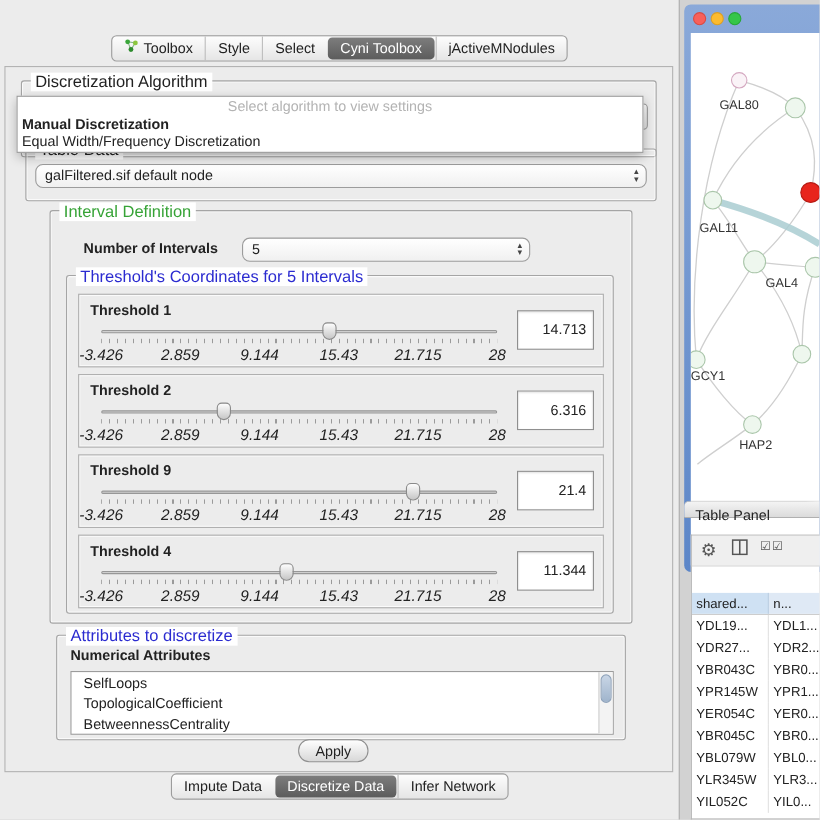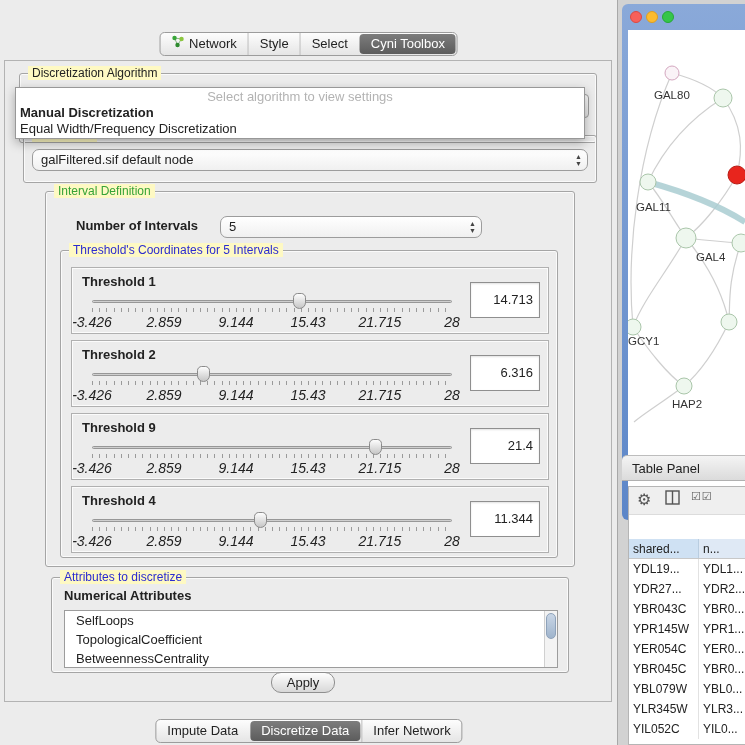--- a/index.html
+++ b/index.html
@@ -18,30 +18,30 @@
 
   
   .seg { position:absolute; display:flex; border:1px solid #9c9c9c; border-radius:5px;
     background:linear-gradient(#fdfdfd,#e5e5e5); height:24px; overflow:hidden; }
   .seg .seg-item { display:flex; align-items:center; gap:5px; padding:0 11px;
     line-height:22px; border-left:1px solid #bdbdbd; white-space:nowrap; cursor:default; }
   .seg .seg-item:first-child { border-left:none; }
   .seg .seg-item.sel { background:linear-gradient(#7d7d7d,#5c5c5c); color:#fff;
     border-radius:4px; border-left:none; margin:1px; line-height:20px; }
   #top-tabs { top:32px; left:50%; transform:translateX(-50%); }
-  #bottom-tabs { top:703px; left:309px; transform:translateX(-50%);margin-top:16px; }
+  #bottom-tabs { top:703px; left:309px; transform:translateX(-50%); }
 
   
   #cp-content { position:absolute; left:4px; top:60px; width:608px; height:642px;
     border:1px solid #b3b3b3; background:#ececec; }
 
   .group { position:absolute; border:1px solid #a5a5a5; border-radius:3px;
     box-shadow:inset 0 0 0 1px #fafafa; }
-  .group-title { position:absolute; top:-8px; left:8px; background:#fef9c3;
-    padding:0 4px; font-size:12px; }
+  .group-title { position:absolute; top:-8px; left:8px; background:#ffffff;
+    padding:0 4px; font-size:15px; }
   .t-green { color:#36a336; }
   .t-blue { color:#2b2bd0; }
 
   
   #algorithm-group { left:14px; top:12px; width:578px; height:70px; }
   #algorithm-combo-fragment { position:absolute; left:548px; top:33px; width:36px; height:24px;
     background:linear-gradient(#ffffff,#e2e2e2); border:1px solid #9c9c9c;
     border-radius:4px; z-index:1; }
   #algo-popup { position:absolute; left:10px; top:26px; width:570px; height:52px;
     background:#fff; border:1px solid #989898; box-shadow:0 4px 10px rgba(0,0,0,.3);
@@ -101,21 +101,21 @@
   
   #network-window { position:absolute; left:622px; top:4px; width:123px; height:516px;
     background:linear-gradient(#8aa9d9,#5c86c8); border-radius:6px 0 0 6px; }
   .tl { position:absolute; top:7px; width:12px; height:12px; border-radius:50%; }
   #tl-close { left:8px;  background:#f8605a; border:1px solid #da4a42; }
   #tl-min   { left:24px; background:#fcbb2f; border:1px solid #dd9f23; }
   #tl-zoom  { left:40px; background:#35c649; border:1px solid #27a837; }
   #net-canvas { position:absolute; left:6px; top:26px; right:0; bottom:6px; background:#fff; overflow:hidden; }
 
   
-  #table-panel-bar { position:absolute; left:622px; top:455px; width:123px; height:26px;
+  #table-panel-bar { position:absolute; left:622px; top:455px; width:123px; height:16px;
     background:linear-gradient(#f4f4f4,#dbdbdb); border-top:1px solid #bdbdbd;
     border-bottom:1px solid #b0b0b0; border-radius:5px 0 0 0; }
   #table-panel-title { position:absolute; left:10px; line-height:25px; }
 
   #table-window { position:absolute; left:628px; top:486px; width:117px; height:259px;
     background:#fff; border:1px solid #b5b5b5; border-right:none; }
   #tw-toolbar { position:absolute; left:0; top:0; right:0; height:28px; background:#efefef;
     border-bottom:1px solid #dcdcdc; }
   #tw-toolbar .tbi { position:absolute; top:3px; color:#555; }
   #gear-icon { left:8px; font-size:16px; }
@@ -141,30 +141,33 @@
   <div id="top-tabs" class="seg">
     <div class="seg-item">
       <span>
         <svg width="13" height="13" viewBox="0 0 13 13">
           <path d="M3,3 L10,4 L6,10 Z" stroke="#86b586" fill="none" stroke-width="1"></path>
           <circle cx="3" cy="3" r="2.2" fill="#3aa63a"></circle>
           <circle cx="10" cy="4" r="2.2" fill="#8cc63f"></circle>
           <circle cx="6" cy="10" r="2.2" fill="#2e8b2e"></circle>
         </svg>
       </span>
-      <span>Network</span>
+      <span>Toolbox</span>
     </div>
     <div class="seg-item">
       <span>Style</span>
     </div>
     <div class="seg-item">
       <span>Select</span>
     </div>
     <div class="seg-item sel">
       <span>Cyni Toolbox</span>
+    </div>
+    <div class="seg-item">
+      <span>jActiveMNodules</span>
     </div>
   </div>
 
   <div id="cp-content">
 
     <div id="algorithm-group" class="group">
       <span class="group-title">Discretization Algorithm</span>
     </div>
     <div id="algorithm-combo-fragment"></div>
 

